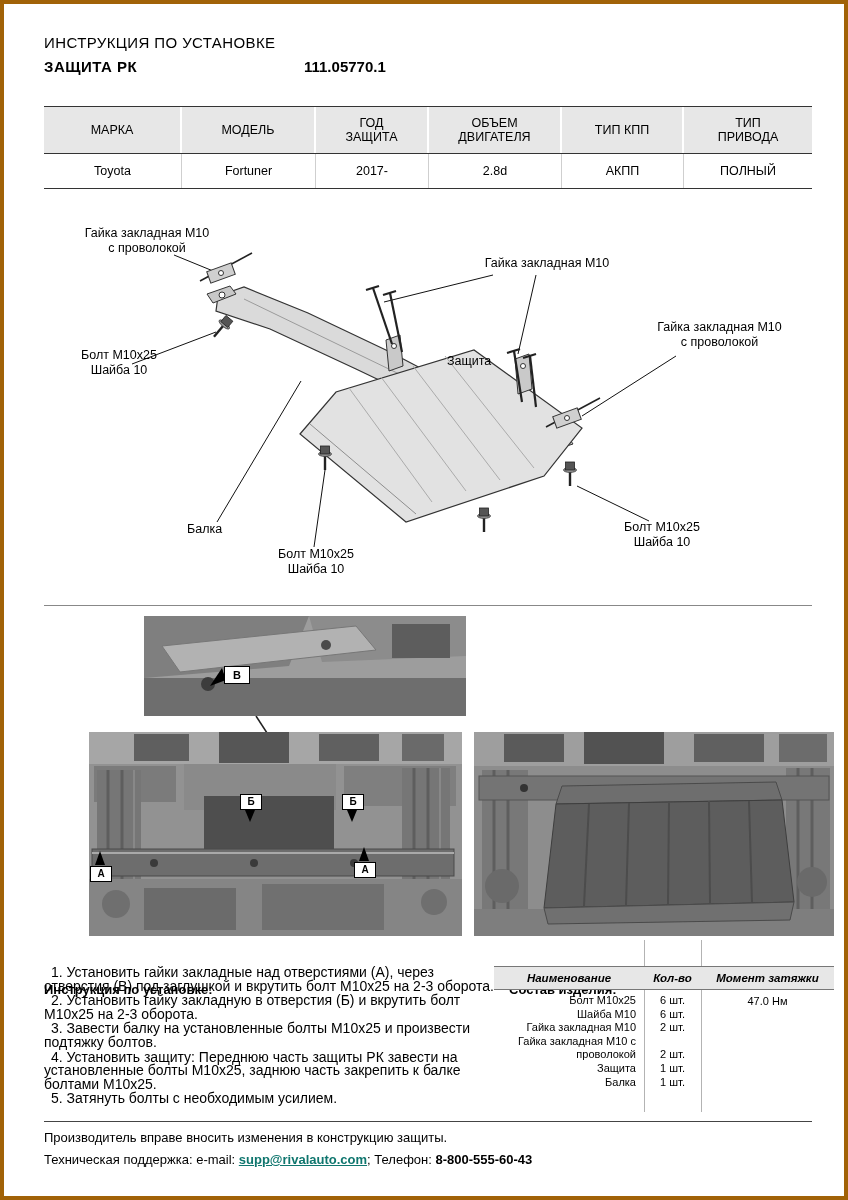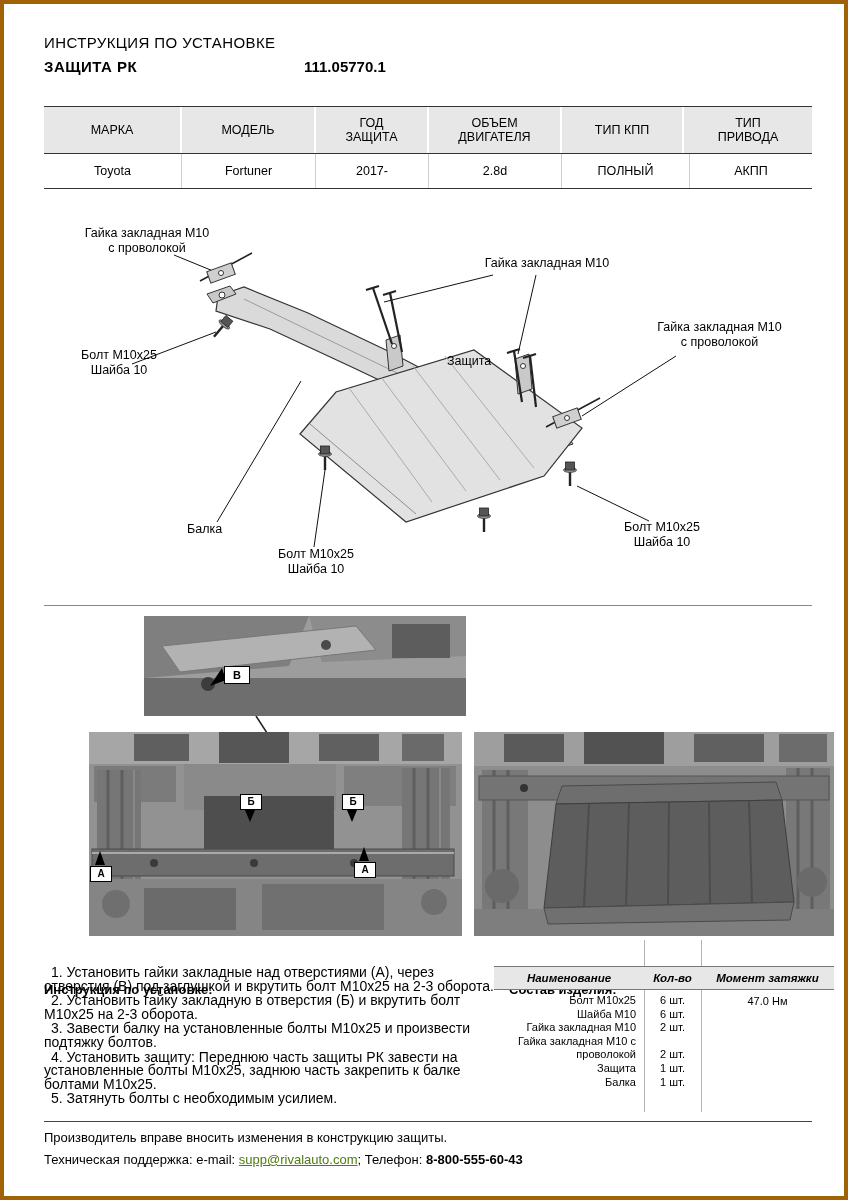--- a/index.html
+++ b/index.html
@@ -58,21 +58,21 @@
   .phead div { text-align:center;font-style:italic; }
   .pc0{width:150px}.pc1{width:57px}.pc2{width:133px}
   .prow { display:flex; align-items:flex-end; }
   .prow .pname { width:150px; text-align:right; padding-right:8px; box-sizing:border-box; font-size:11px; line-height:13.6px; }
   .prow .pqty { width:57px; text-align:center; font-size:11px; line-height:13.6px; }
   .torque { position:absolute; left:697px; top:991px; width:133px; text-align:center; font-size:11px; }
 
   
   .note { position:absolute; left:40px; top:1126px; font-size:13px; }
   .support { position:absolute; left:40px; top:1148px; font-size:13px; }
-  .support .email { color:#4d7c0f; font-weight:normal; text-decoration:underline; }
+  .support .email { color:#0f766e; font-weight:bold; text-decoration:underline; }
   .support .phone { font-weight:bold; }
 </style>
 </head>
 <body>
 
 <div id="page">
 
   <div class="abs doc-title">ИНСТРУКЦИЯ ПО УСТАНОВКЕ</div>
   <div class="abs doc-product">ЗАЩИТА  РК</div>
   <div class="abs doc-partnum">111.05770.1</div>
@@ -87,22 +87,22 @@
 ДВИГАТЕЛЯ</div>
       <div class="hcell w4">ТИП КПП</div>
       <div class="hcell w5">ТИП
 ПРИВОДА</div>
     </div>
     <div class="drow">
       <div class="dcell w0">Toyota</div>
       <div class="dcell w1">Fortuner</div>
       <div class="dcell w2">2017-</div>
       <div class="dcell w3">2.8d</div>
+      <div class="dcell w4">АКПП</div>
       <div class="dcell w5">ПОЛНЫЙ</div>
-      <div class="dcell w4">АКПП</div>
     </div>
   </div>
 
   <svg class="abs" style="left:0;top:200px" width="848" height="400" viewBox="0 200 848 400">
     <g stroke="#111" stroke-width="1">
       <line x1="170" y1="251" x2="214" y2="269"></line>
       <line x1="489" y1="271" x2="380" y2="298"></line>
       <line x1="532" y1="271" x2="514" y2="350"></line>
       <line x1="672" y1="352" x2="578" y2="412"></line>
       <line x1="128" y1="360" x2="212" y2="328"></line>

